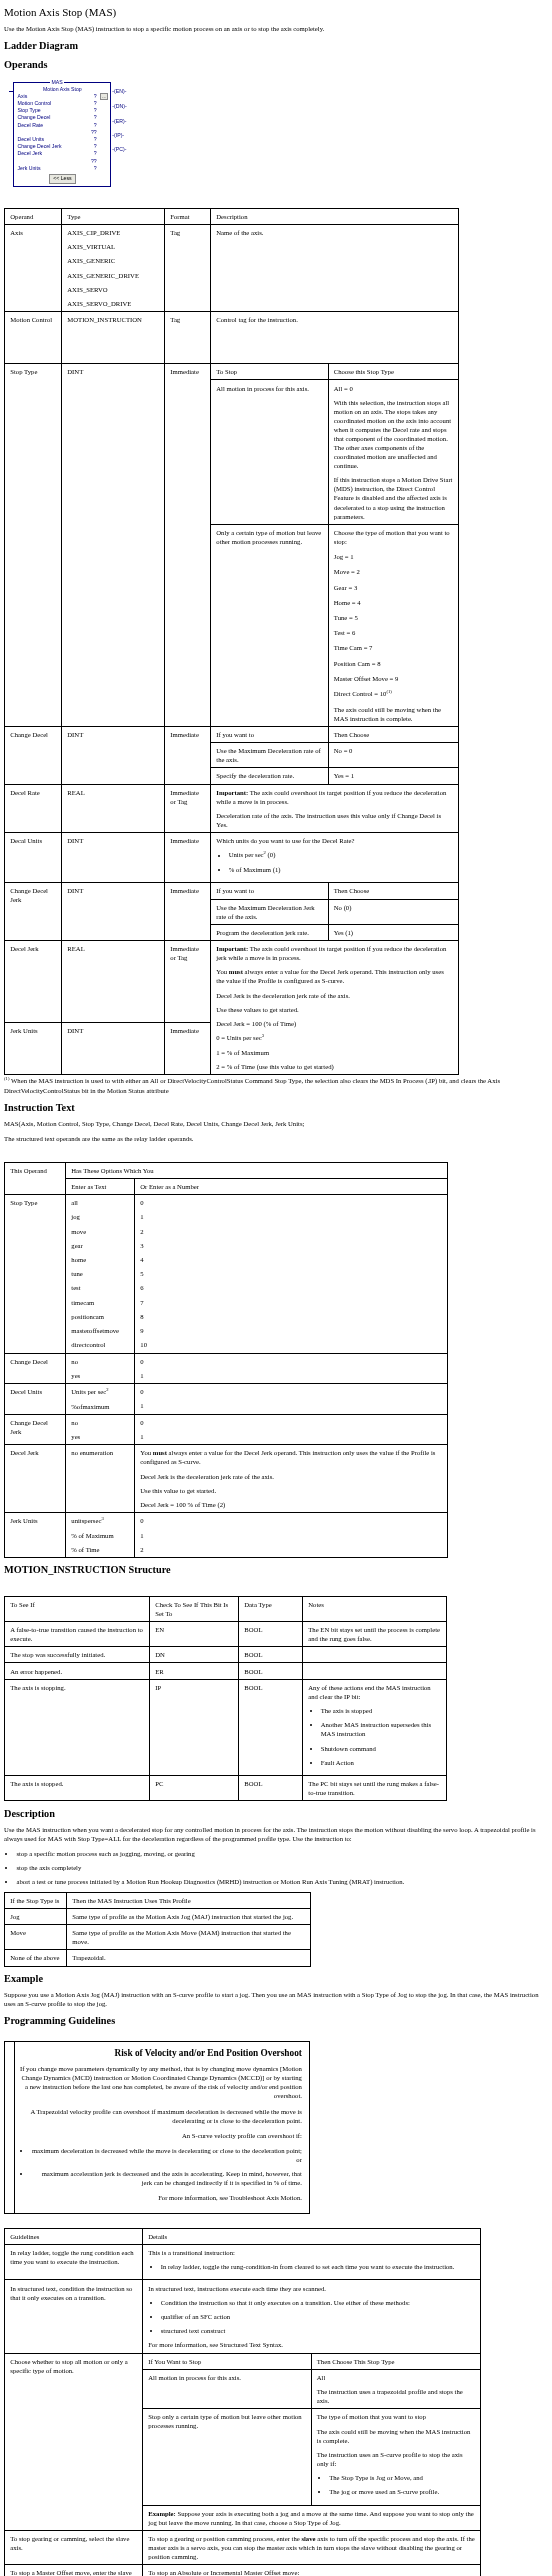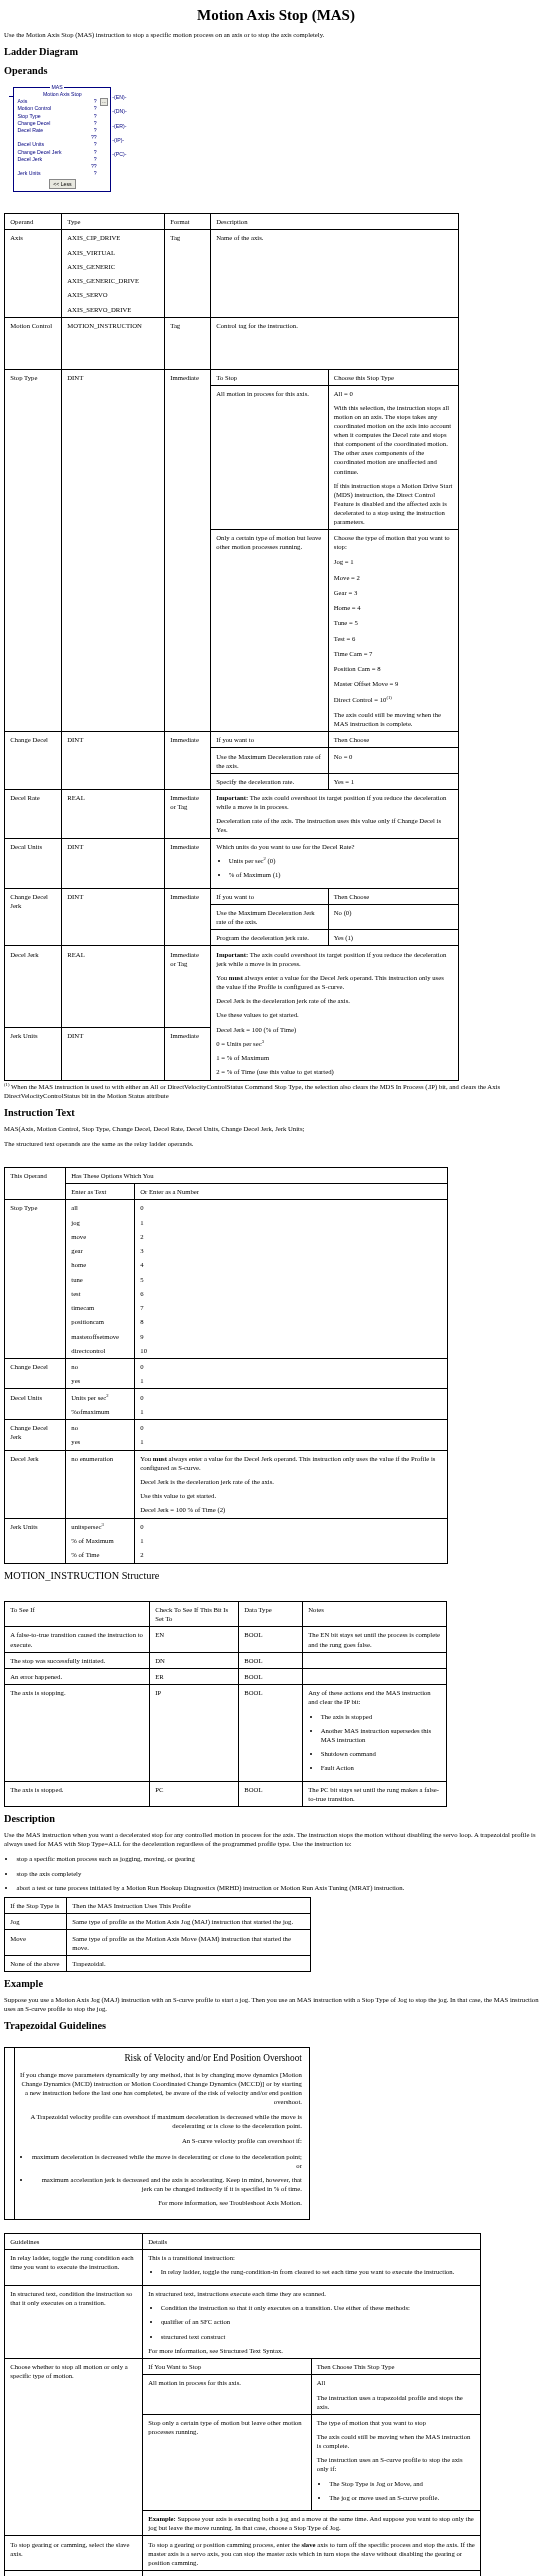--- a/index.html
+++ b/index.html
@@ -4,23 +4,23 @@
 <style>
   html, body { margin: 0; padding: 0; background: #ffffff; }
   body {
     width: 552px;
     font-family: "Liberation Serif", "DejaVu Serif", serif;
     font-size: 6.7px;
     color: #000;
     line-height: 1.35;
   }
   .page { padding: 2.1px 4.1px 20.6px 4.1px; }
-  h1 { font-size: 15px; margin: 3.1px 0 4.1px 0; font-weight: bold; text-align: center; }
+  h1 { font-size: 11px; margin: 3.1px 0 4.1px 0; font-weight: normal; }
   h2 { font-size: 10.3px; margin: 5.2px 0 4.1px 0; font-weight: bold; }
-  h3 { font-size: 8.2px; margin: 5.2px 0 4.1px 0; font-weight: normal; }
+  h3 { font-size: 8.2px; margin: 5.2px 0 4.1px 0; font-weight: bold; }
   p { margin: 0 0 6.2px 0; }
   table { border-collapse: collapse; }
   td, th { border: 0.5px solid #000; vertical-align: top; text-align: left; padding: 3.1px 5.2px; font-weight: normal; }
   td p { margin: 0 0 5.2px 0; }
   td p:last-child { margin-bottom: 0; }
   td.nest { padding: 0; }
   td.nest table { width: 100%; border: none; }
   td.nest table td { border-left: none; border-top: none; }
   td.nest table tr:last-child td { border-bottom: none; }
   td.nest table td:last-child { border-right: none; }
@@ -520,21 +520,21 @@
     <tr>
           <td>None of the above</td>
           <td>Trapezoidal.</td>
         </tr>
   </tbody>
     </table>
 
   <h2>Example</h2>
   <p>Suppose you use a Motion Axis Jog (MAJ) instruction with an S-curve profile to start a jog. Then you use an MAS instruction with a Stop Type of Jog to stop the jog. In that case, the MAS instruction uses an S-curve profile to stop the jog.</p>
 
-  <h2>Trapezoidal Guidelines</h2>
+  <h2>Programming Guidelines</h2>
 
   <div class="risk-box">
     <div class="risk-bar"></div>
     <div class="risk-content">
       <h3>Risk of Velocity and/or End Position Overshoot</h3>
       <p>If you change move parameters dynamically by any method, that is by changing move dynamics [Motion Change Dynamics (MCD) instruction or Motion Coordinated Change Dynamics (MCCD)] or by starting a new instruction before the last one has completed, be aware of the risk of velocity and/or end position overshoot.</p>
       <p>A Trapezoidal velocity profile can overshoot if maximum deceleration is decreased while the move is decelerating or is close to the deceleration point.</p>
       <p>An S-curve velocity profile can overshoot if:</p>
       <ul>
         <li>maximum deceleration is decreased while the move is decelerating or close to the deceleration point; or</li>

